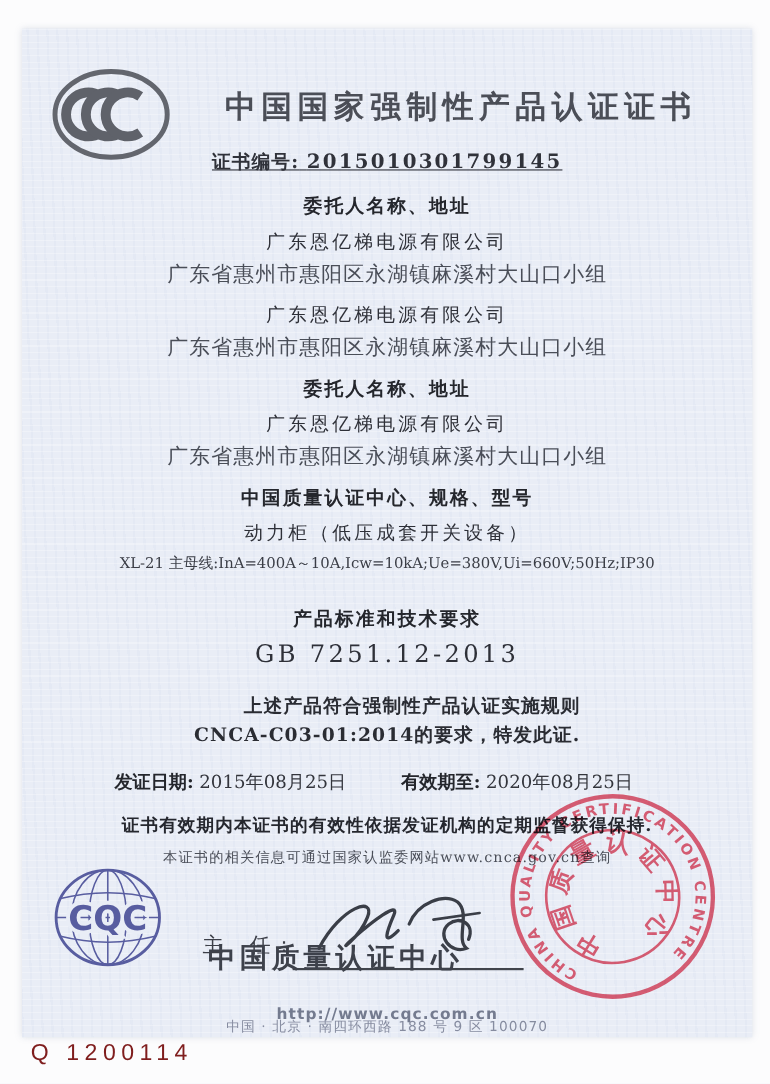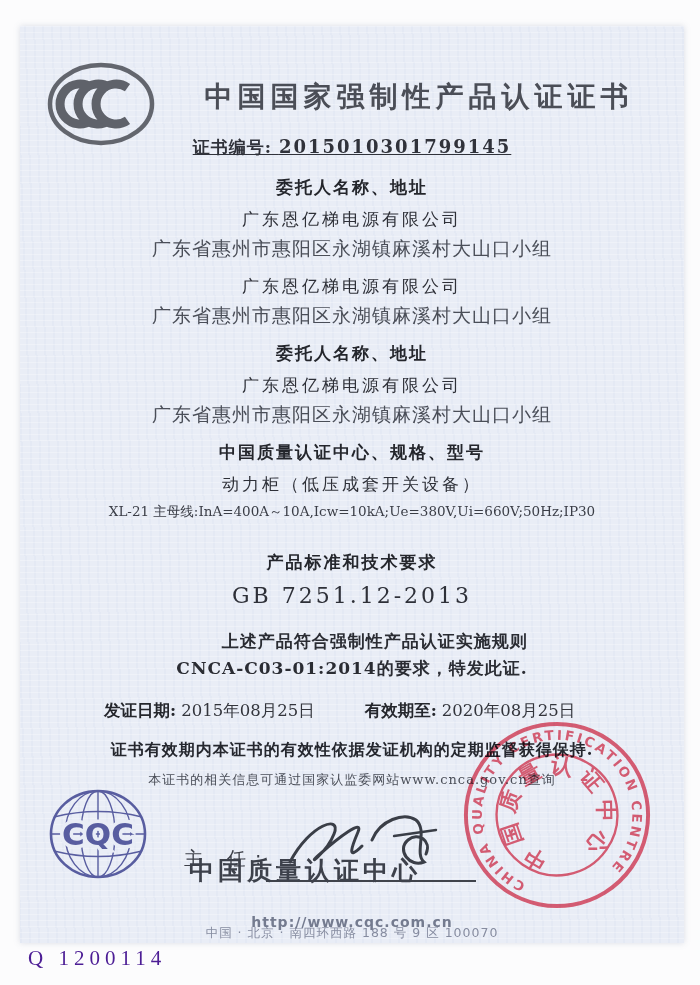--- a/index.html
+++ b/index.html
@@ -69,22 +69,22 @@
   .footer-url{
     position:absolute;left:0;right:0;top:888px;text-align:center;
     font-family:"DejaVu Sans","Liberation Sans",sans-serif;
     font-size:14px;font-weight:bold;color:#747b8f;letter-spacing:1px;
   }
   .stamp{position:absolute;left:438px;top:690px;width:198px;height:198px;
     mix-blend-mode:multiply;opacity:.93;transform:rotate(-10deg);}
   
   .serial{
     position:absolute;left:28px;top:946px;
-    font-family:Liberation Serif, serif;
-    font-size:21px;color:#4c1d95;letter-spacing:5px;
+    font-family:Liberation Sans, sans-serif;
+    font-size:21px;color:#7f1d1d;letter-spacing:5px;
   }
 </style>
 </head>
 <body>
 
 <div class="cert">
 
   <svg class="ccc-logo" viewBox="0 0 110 88">
     <ellipse cx="55" cy="44" rx="51" ry="39" fill="none" stroke="#63666e" stroke-width="4.5"></ellipse>
     <path d="M 45.5 27.6 A 20 20 0 1 0 45.5 60.4" fill="none" stroke="#5f626a" stroke-width="9"></path>

